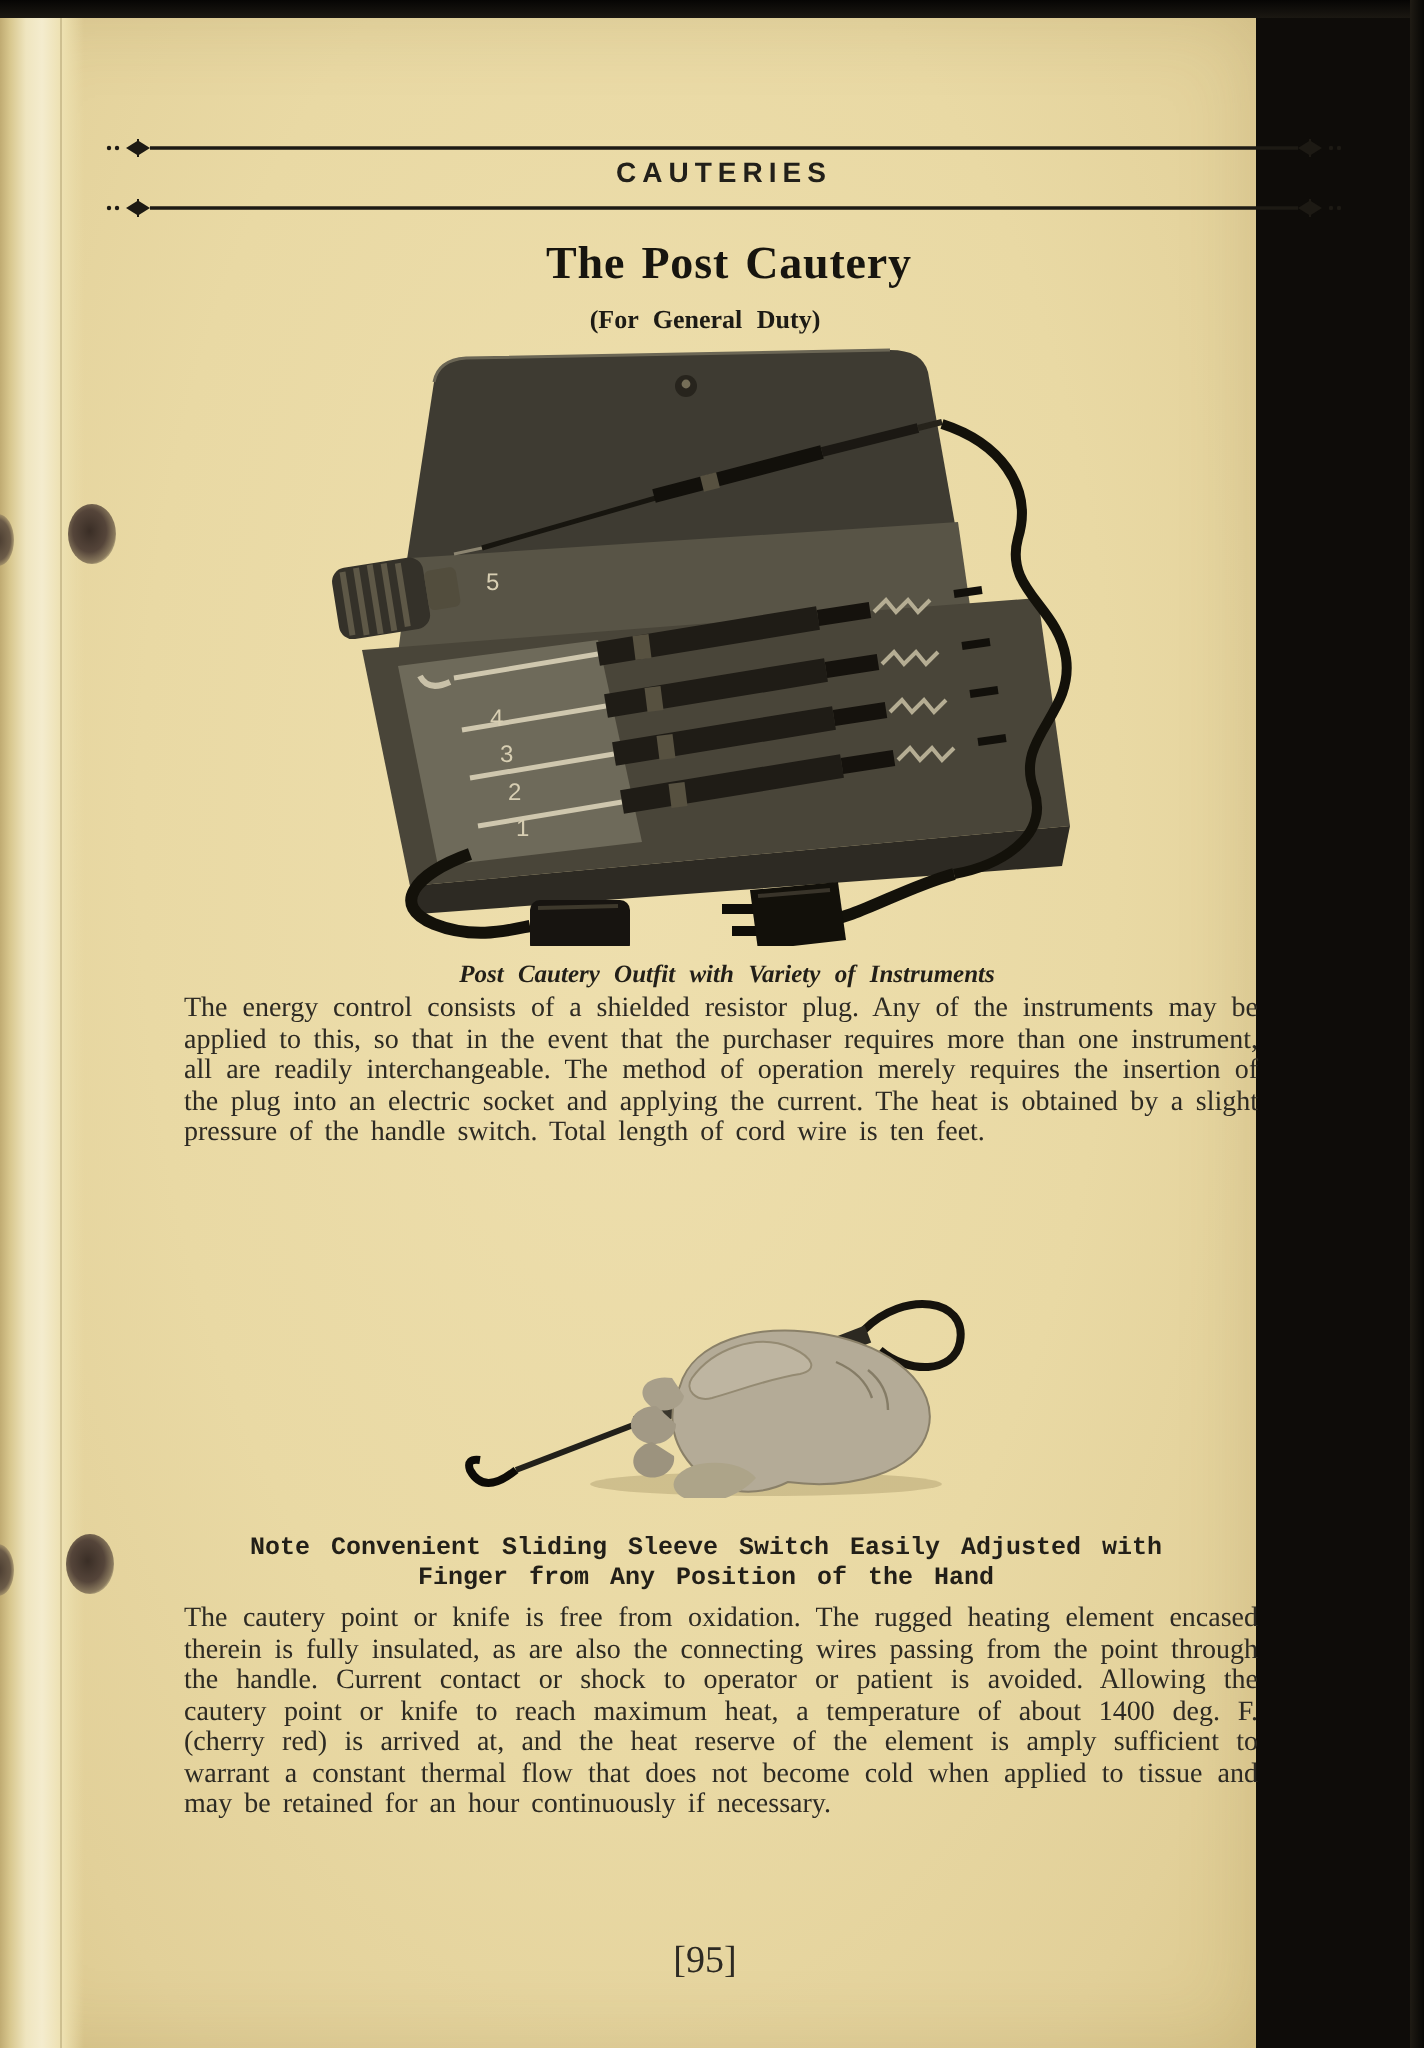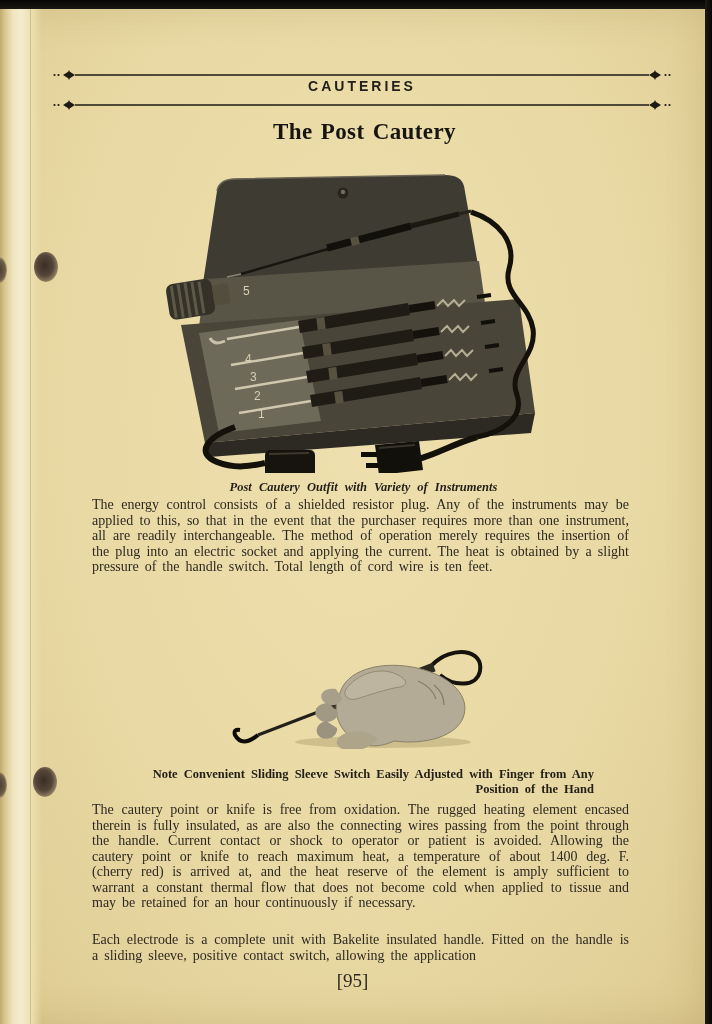--- a/index.html
+++ b/index.html
@@ -1,39 +1,39 @@
 <!DOCTYPE html>
 <html><head>
 <meta charset="utf-8">
 <style>
   html,body{margin:0;padding:0;}
   body{width:712px;height:1024px;background:#0e0c09;font-family:"Liberation Serif",serif;overflow:hidden;}
   .scan{position:relative;width:712px;height:1024px;background:#0e0c09;}
-  .page{position:absolute;left:0;top:9px;width:705px;height:1015px;
+  .page{position:absolute;left:0;top:9px;width:628px;height:1015px;
         background:radial-gradient(ellipse at 50% 40%, #eedfae 0%, #e9d9a4 55%, #e2d099 85%, #dcc98e 100%);
         box-shadow:inset 0 0 40px rgba(120,95,40,.18);}
   .left-edge{position:absolute;left:0;top:0;width:42px;height:100%;pointer-events:none;
         background:linear-gradient(90deg,#c0ab72 0px,#d8c78e 5px,#efe5bf 13px,#f4ecce 21px,#ecdfae 32px,rgba(236,223,174,0) 42px);}
   .edge-line{position:absolute;left:30px;top:0;width:1px;height:100%;background:rgba(135,115,65,.30);}
   .hole{position:absolute;width:24px;height:30px;border-radius:50%;
         background:radial-gradient(ellipse at 45% 45%, #3a2e26 0%, #55453a 45%, #8a7a5e 68%, #d9cb98 78%, rgba(240,230,190,.9) 88%, rgba(236,223,174,0) 100%);}
   .hole-partial{position:absolute;left:-9px;width:16px;height:26px;border-radius:50%;
         background:radial-gradient(ellipse at 50% 50%, #4a3c30 0%, #6b5b48 55%, rgba(200,180,130,.5) 80%, rgba(236,223,174,0) 100%);}
   .rule{position:absolute;left:52px;width:620px;height:10px;}
   .running-head{position:absolute;left:52px;width:620px;text-align:center;
         font-family:"Liberation Sans",sans-serif;font-weight:bold;font-size:14px;letter-spacing:3px;color:#22201a;}
   .doc-title{position:absolute;left:12px;width:705px;text-align:center;font-weight:bold;
         font-size:23px;color:#17150f;letter-spacing:.4px;word-spacing:2px;}
   .doc-subtitle{position:absolute;left:0;width:705px;text-align:center;font-weight:bold;
         font-size:13px;color:#1d1b15;word-spacing:4px;}
   .fig{position:absolute;}
   .fig-caption{position:absolute;left:0;width:705px;text-align:center;font-weight:bold;font-style:italic;
         font-size:12.5px;color:#221f18;word-spacing:4px;margin-left:11px;}
-  .fig-note{position:absolute;left:112px;width:482px;text-align:right;font-weight:bold;
-        font-size:12.5px;color:#221f18;word-spacing:3px;line-height:14.5px;}
+  .fig-note{position:absolute;left:112px;width:482px;text-align:center;font-weight:bold;
+        font-size:12.5px;color:#221f18;word-spacing:3px;line-height:14.5px;font-family:Liberation Mono, monospace;}
   .body-par{position:absolute;left:92px;width:537px;text-align:justify;
         font-size:14px;line-height:15.5px;color:#2d2a23;word-spacing:2.5px;}
   .page-number{position:absolute;left:0;width:705px;text-align:center;font-size:19px;color:#2d2a23;}
   .top-strip{position:absolute;left:0;top:0;width:712px;height:9px;background:linear-gradient(180deg,#060504,#1b1812);}
   .right-strip{position:absolute;right:0;top:0;width:7px;height:1024px;background:linear-gradient(90deg,#1f1b14,#070604);}
 </style>
 </head>
 <body>
 
 <div class="scan">
@@ -77,20 +77,21 @@
         <g fill="#1d1a14" stroke="#1d1a14">
           <polygon points="597,5 603,1.2 609,5 603,8.8" stroke="none"></polygon>
           <line x1="603" y1="0.5" x2="603" y2="9.5" stroke-width="1"></line>
           <circle cx="613.5" cy="5" r="1.1" stroke="none"></circle>
             <circle cx="617.5" cy="5" r="1.1" stroke="none"></circle>
         </g>
       </svg>
     </div>
 
     <div class="doc-title" style="top:110px;">The Post Cautery</div>
+    <div class="doc-subtitle" style="top:143px;">(For General Duty)</div>
 
     <div class="fig" style="left:147px;top:164px;width:420px;height:300px;">
       <svg width="420" height="300" viewBox="0 0 420 300">
 
         <path d="M70,18 Q72,7 86,6 L298,2 Q314,2 317,13 L331,92 L56,110 Z" fill="#3e3b32"></path>
         <path d="M70,18 Q72,7 86,6 L298,2" fill="none" stroke="#6b6655" stroke-width="1.5"></path>
         <circle cx="196" cy="20" r="5.5" fill="#27241d"></circle>
           <circle cx="196" cy="19" r="2.2" fill="#756e58"></circle>
 
         <polygon points="58,106 332,88 342,158 50,170" fill="#585446"></polygon>
@@ -205,19 +206,18 @@
           <path d="M168,33 C150,25 128,34 118,48 C114,54 120,60 128,58 C142,54 158,48 172,46 C181,44 179,38 168,33 Z" fill="#beb5a1" stroke="#948a72" stroke-width="1"></path>
           <path d="M150,98 C138,111 119,113 111,106 C105,100 112,93 122,91 C134,89 145,92 150,98 Z" fill="#ada489"></path>
           <path d="M190,40 q14,6 18,18" fill="none" stroke="#857c66" stroke-width="1.2"></path>
           <path d="M206,44 q10,8 10,20" fill="none" stroke="#857c66" stroke-width="1.2"></path>
         </g>
       </svg>
     </div>
     <div class="fig-note" style="top:758px;">Note Convenient Sliding Sleeve Switch Easily Adjusted with Finger from Any Position of the Hand</div>
 
     <div class="body-par" style="top:793px;">The cautery point or knife is free from oxidation.  The rugged heating element encased therein is fully insulated, as are also the connecting wires passing from the point through the handle.  Current contact or shock to operator or patient is avoided.  Allowing the cautery point or knife to reach maximum heat, a temperature of about 1400 deg. F. (cherry red) is arrived at, and the heat reserve of the element is amply sufficient to warrant a constant thermal flow that does not become cold when applied to tissue and may be retained for an hour continuously if necessary.</div>
-    <div class="body-par" style="top:923px;">Each electrode is a complete unit with Bakelite insulated handle.  Fitted on the handle is a sliding sleeve, positive contact switch, allowing the application</div>
 
     <div class="page-number" style="top:961px;">[95]</div>
   </div>
 
   <div class="right-strip"></div>
 </div>
 
 </body></html>

